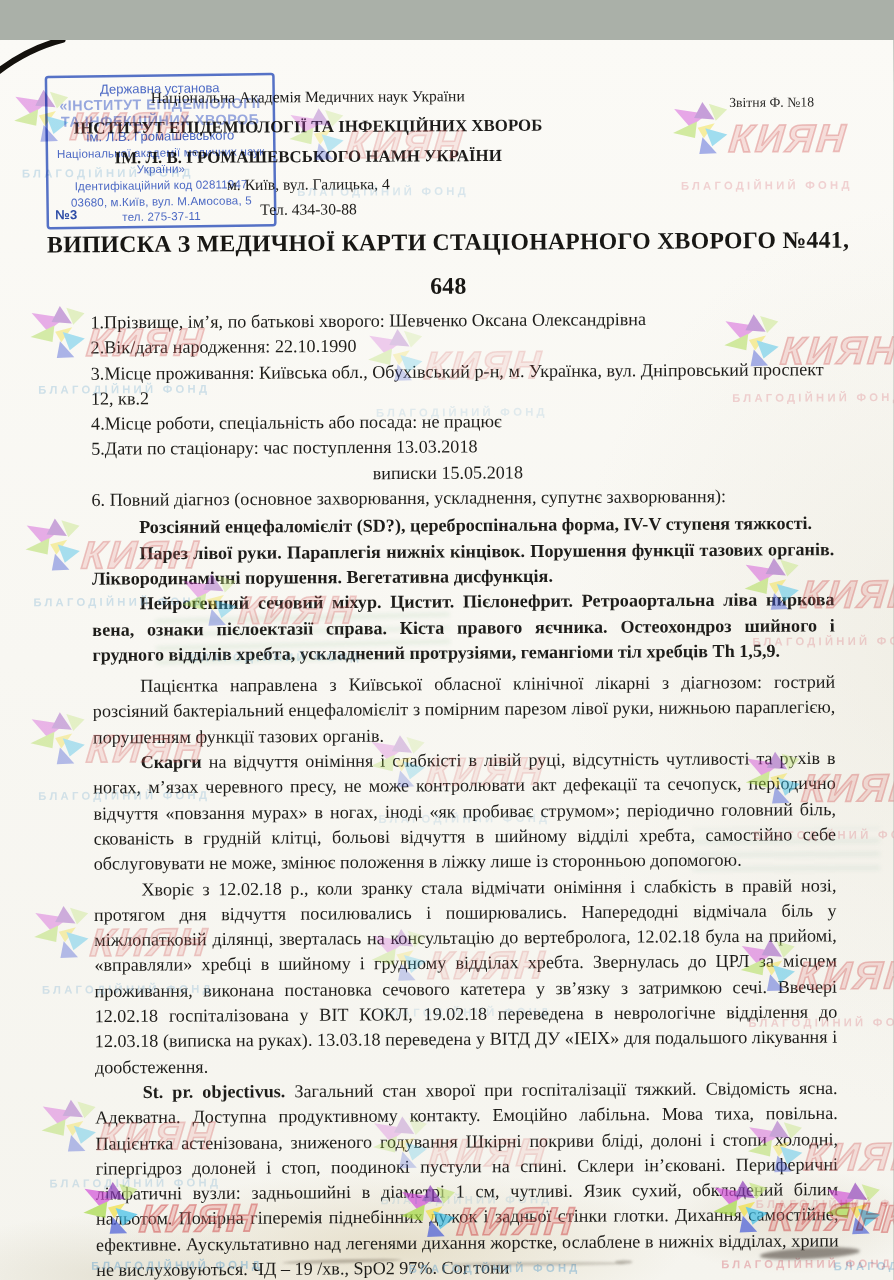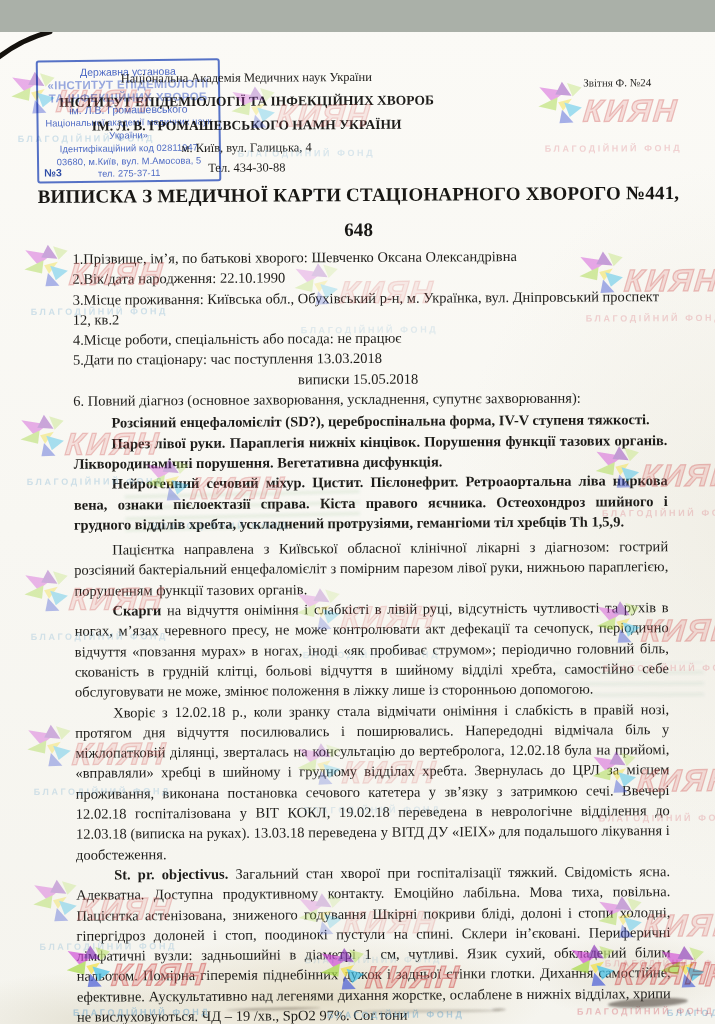--- a/index.html
+++ b/index.html
@@ -92,21 +92,21 @@
     </div>
 
     <div class="letterhead">
       <div class="lh1">Національна Академія Медичних наук України</div>
       <div class="lh2">ІНСТИТУТ ЕПІДЕМІОЛОГІЇ ТА ІНФЕКЦІЙНИХ ХВОРОБ</div>
       <div class="lh3">ІМ. Л. В. ГРОМАШЕВСЬКОГО НАМН УКРАЇНИ</div>
       <div class="lh4">м. Київ, вул. Галицька, 4</div>
       <div class="lh5">Тел. 434-30-88</div>
     </div>
 
-    <div class="form-ref">Звітня Ф. №24</div>
+    <div class="form-ref">Звітня Ф. №18</div>
 
     <div class="title">
       <div>ВИПИСКА З МЕДИЧНОЇ КАРТИ СТАЦІОНАРНОГО ХВОРОГО №441,</div>
       <div class="title-n2">648</div>
     </div>
 
     <div class="doc-body">
       <div class="field">1.Прізвище, ім’я, по батькові хворого: Шевченко Оксана Олександрівна</div>
       <div class="field">2.Вік/дата народження: 22.10.1990</div>
       <div class="field">3.Місце проживання: Київська обл., Обухівський р-н, м. Українка, вул. Дніпровський проспект 12, кв.2</div>

